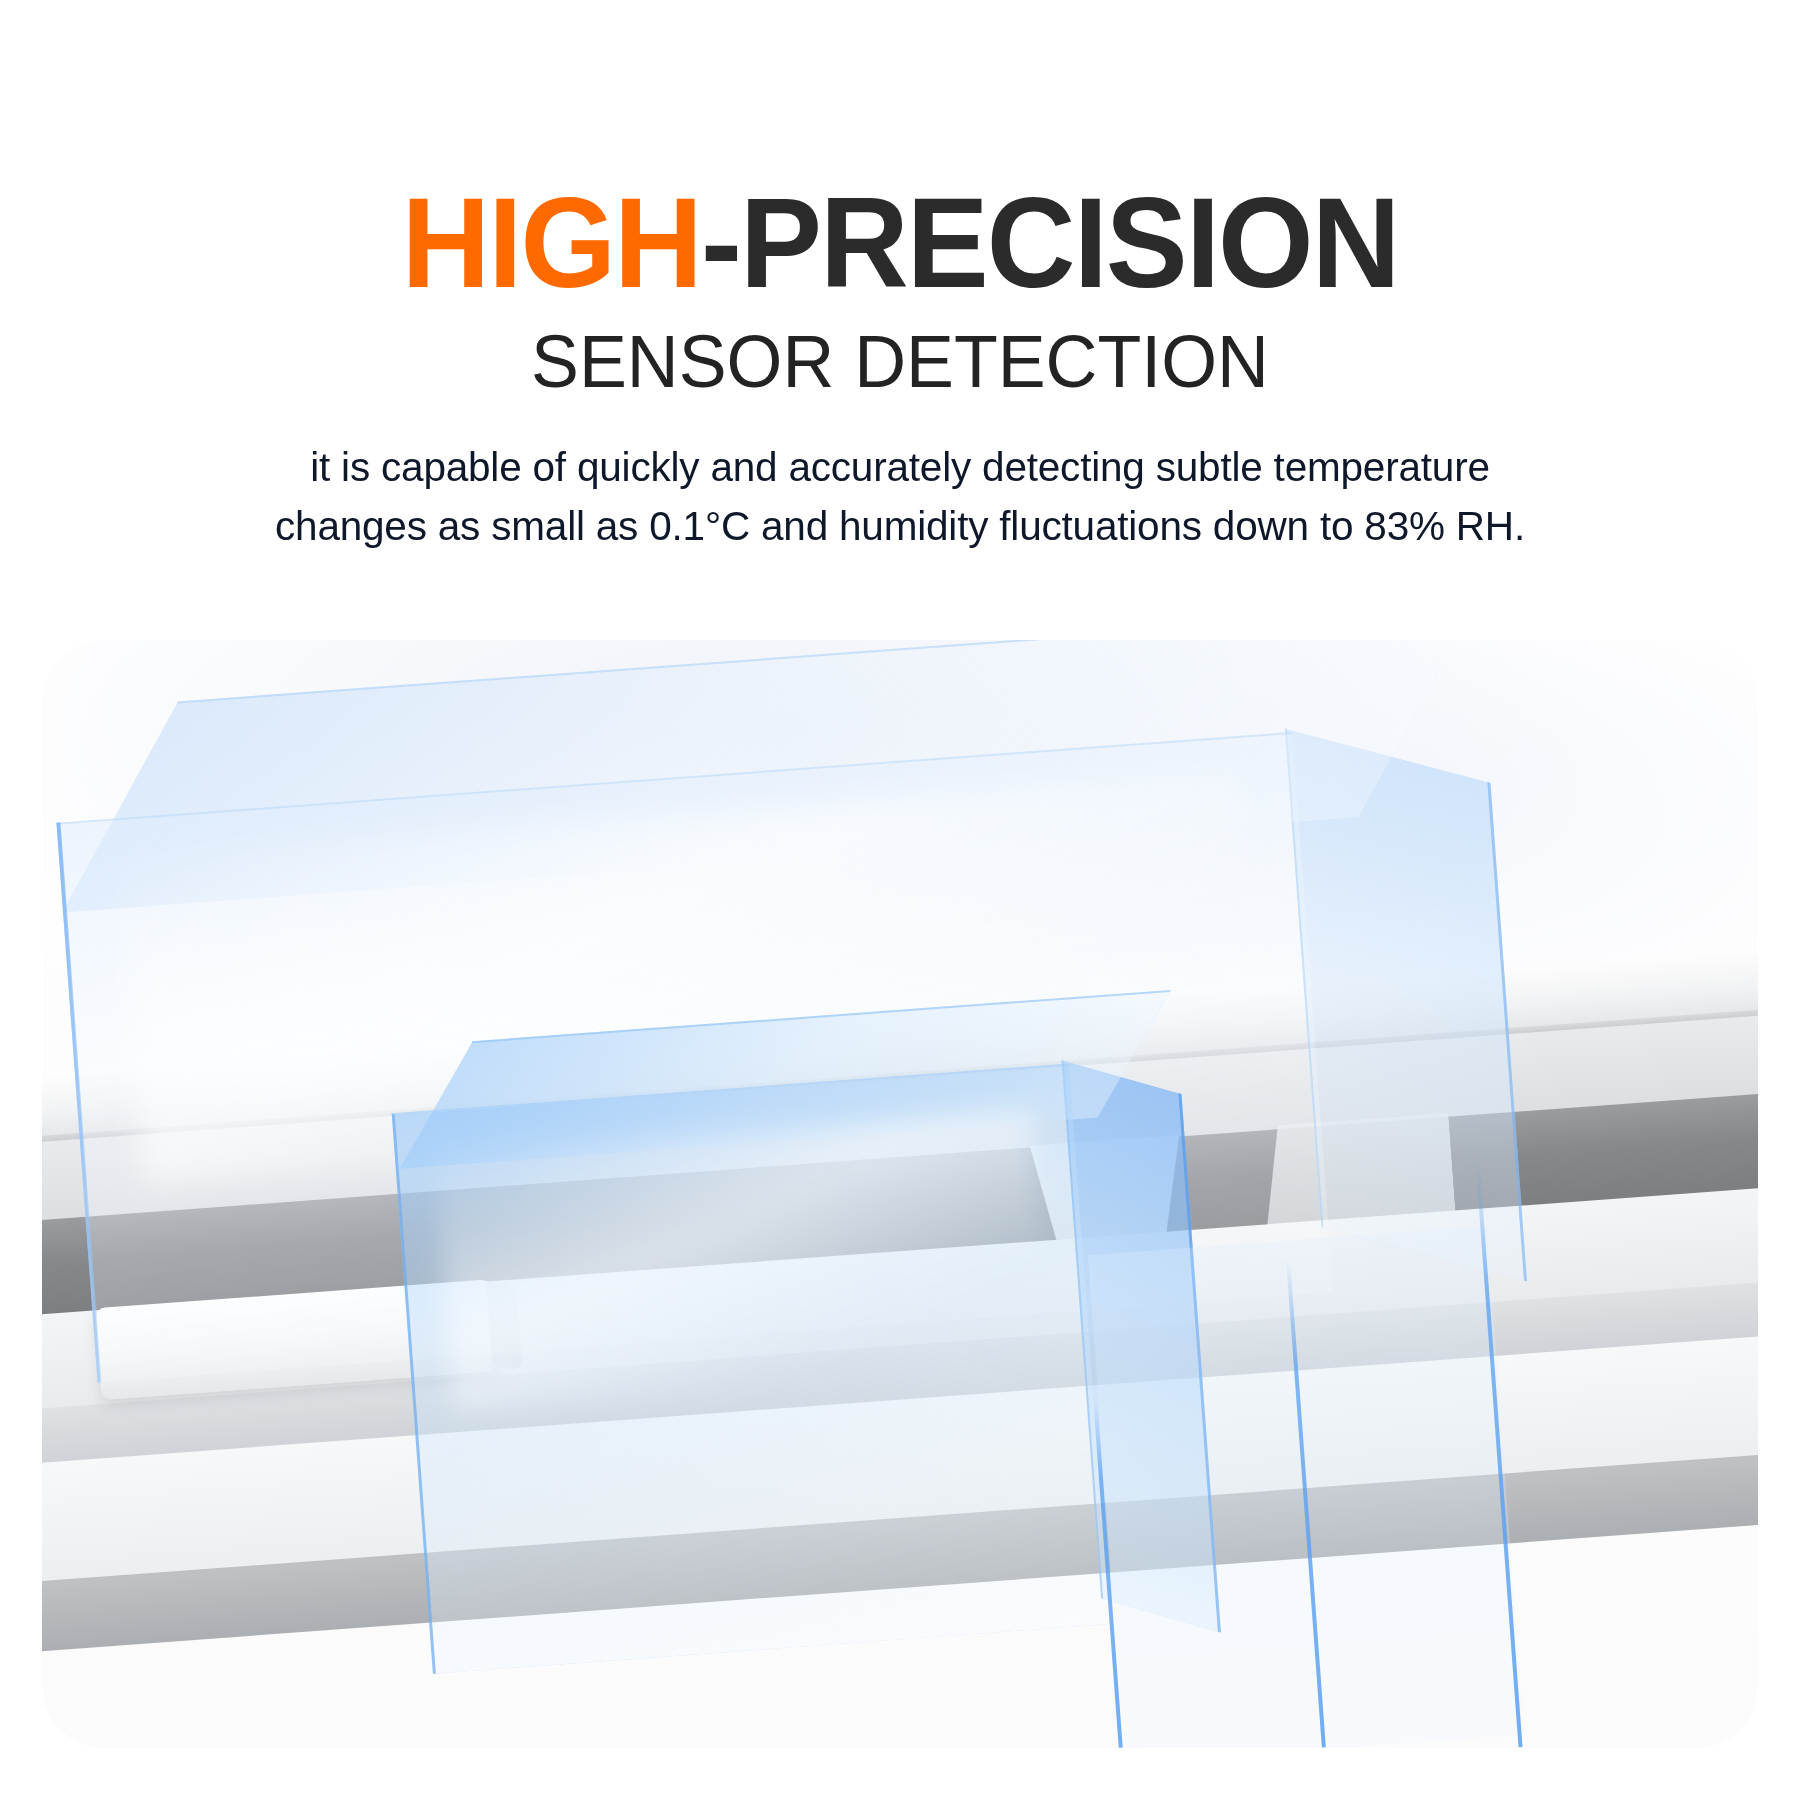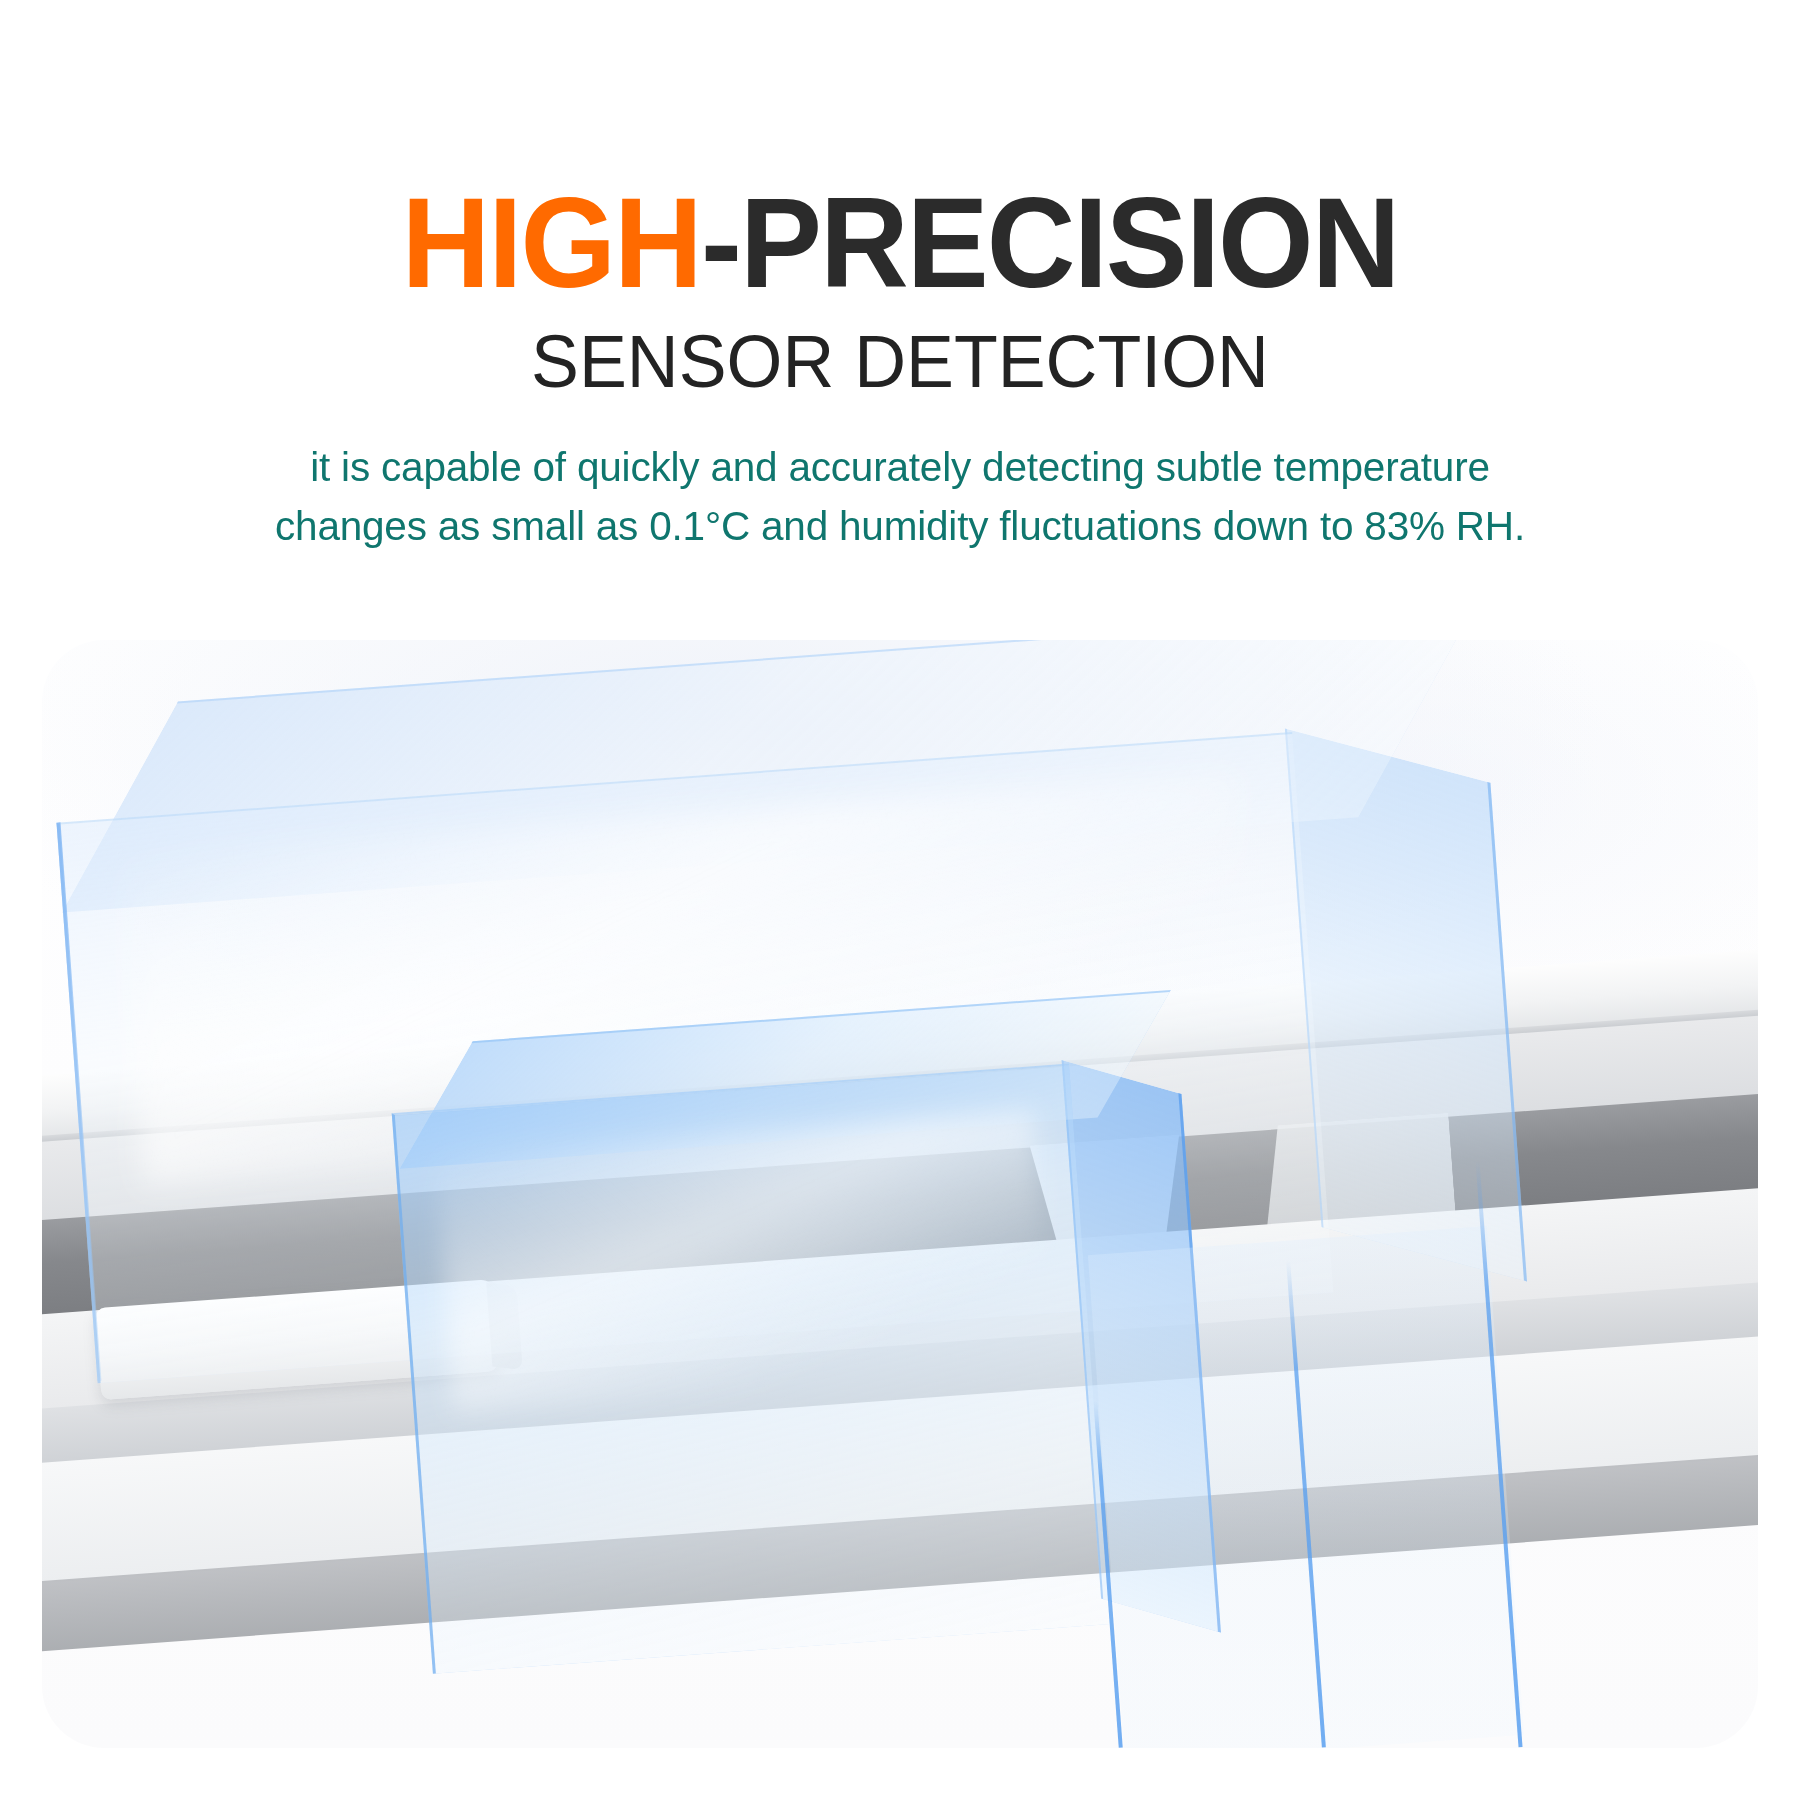--- a/index.html
+++ b/index.html
@@ -56,21 +56,21 @@
     margin: 14px 0 0 0;
     line-height: 1.05;
     white-space: nowrap;
     transform: scaleX(0.97);
   }
 
   .bodycopy {
     font-family: "Liberation Sans", sans-serif;
     font-weight: 400;
     font-size: 40.5px;
-    color: #0f766e;
+    color: #0f172a;
     line-height: 1.46;
     margin: 38px auto 0 auto;
     width: 1300px;
     letter-spacing: -0.2px;
   }
   .bodycopy .bc-line { display: block; white-space: nowrap; }
 
   
   .product-card {
     position: absolute;

